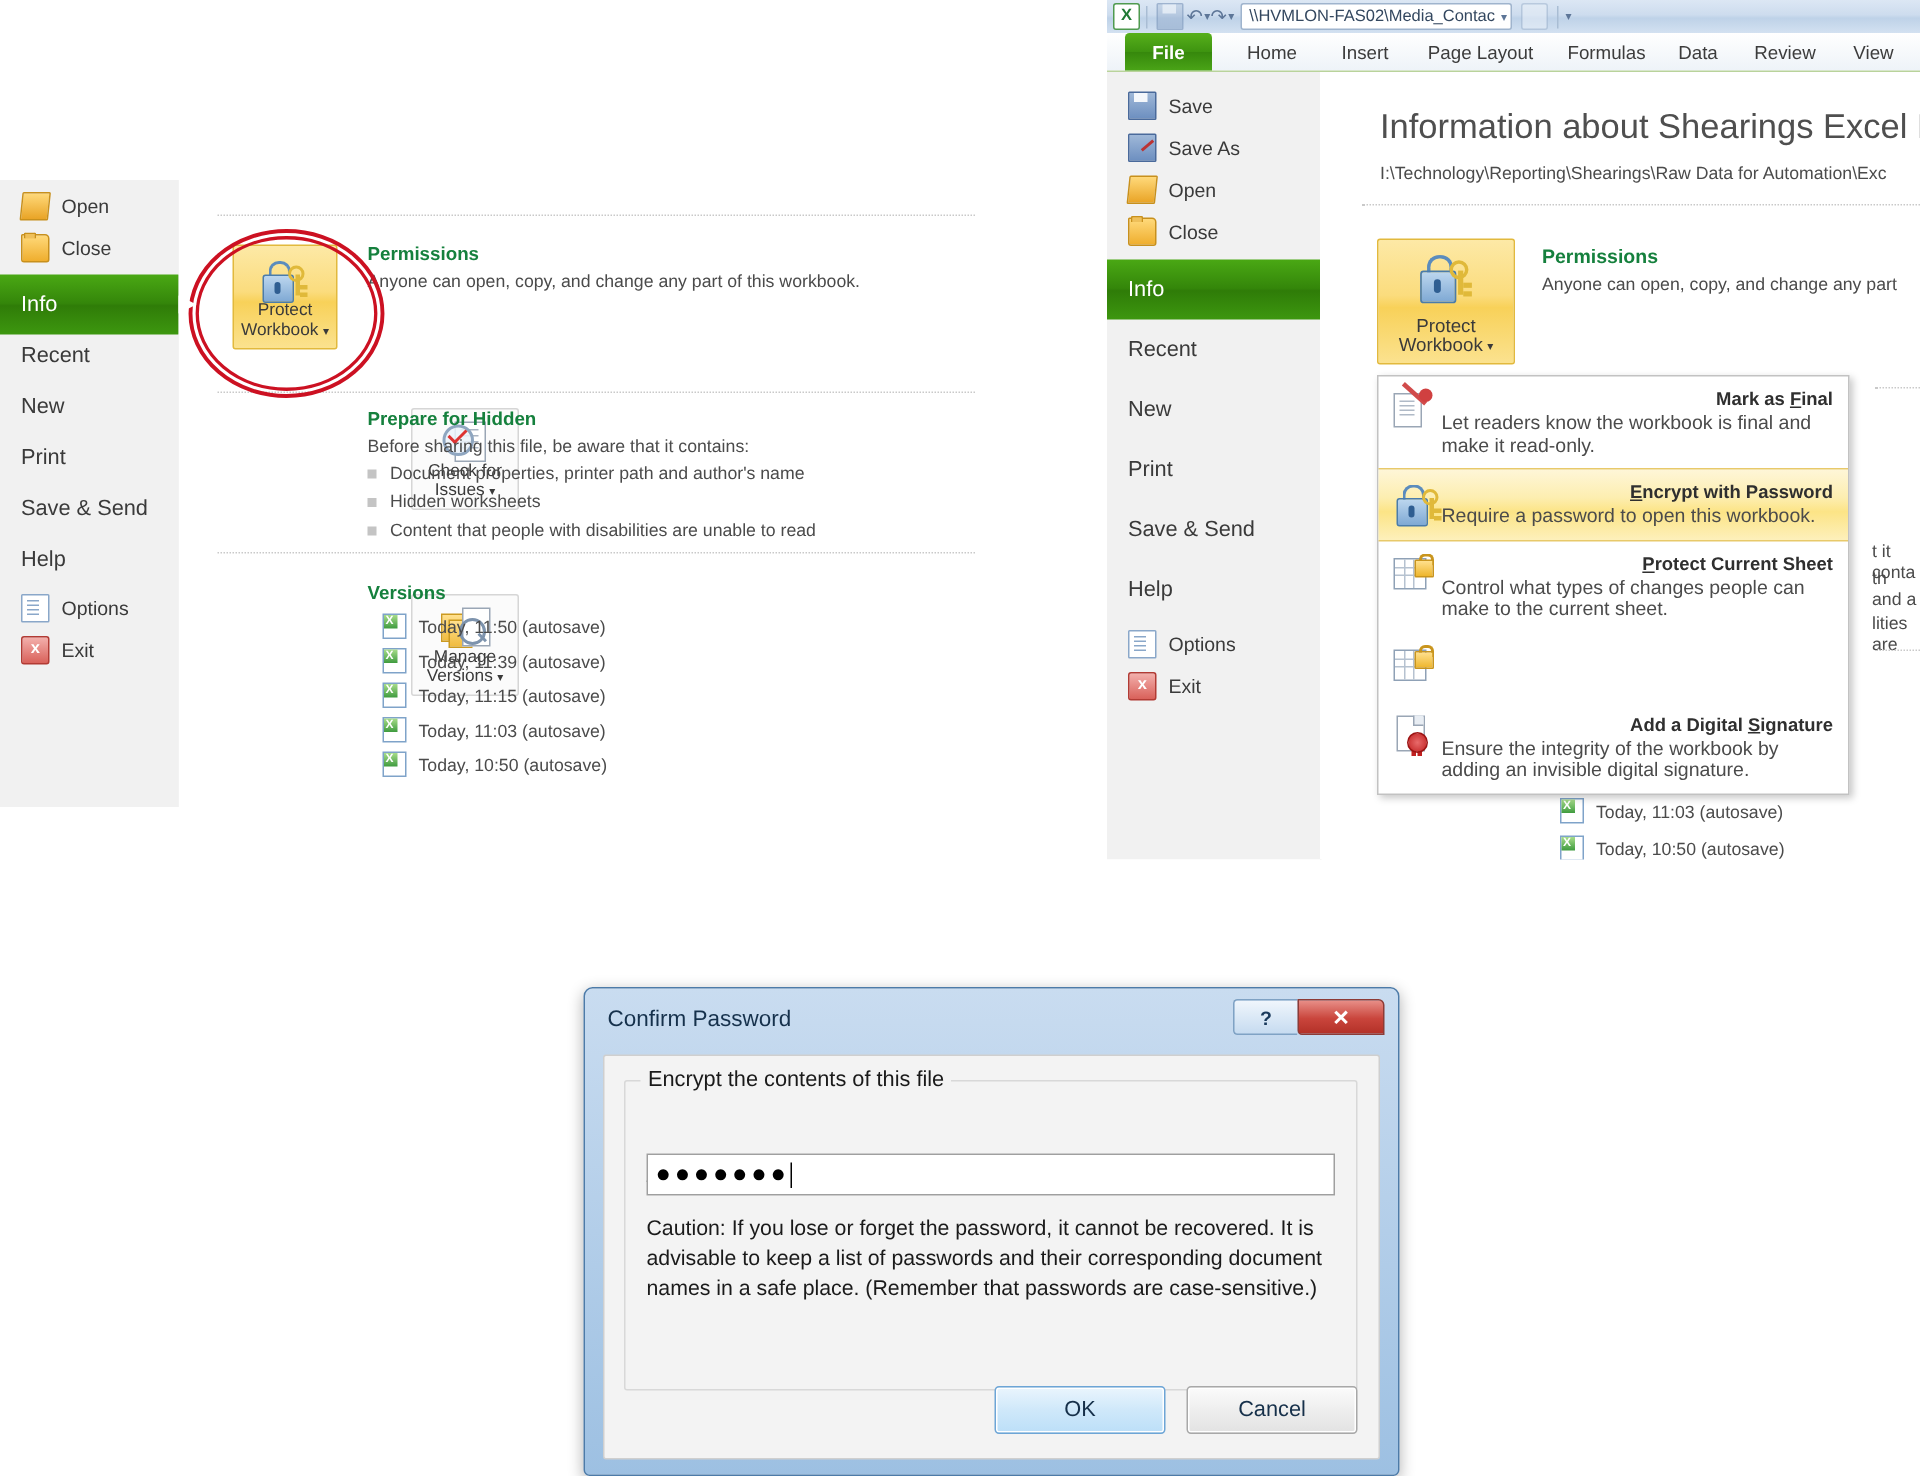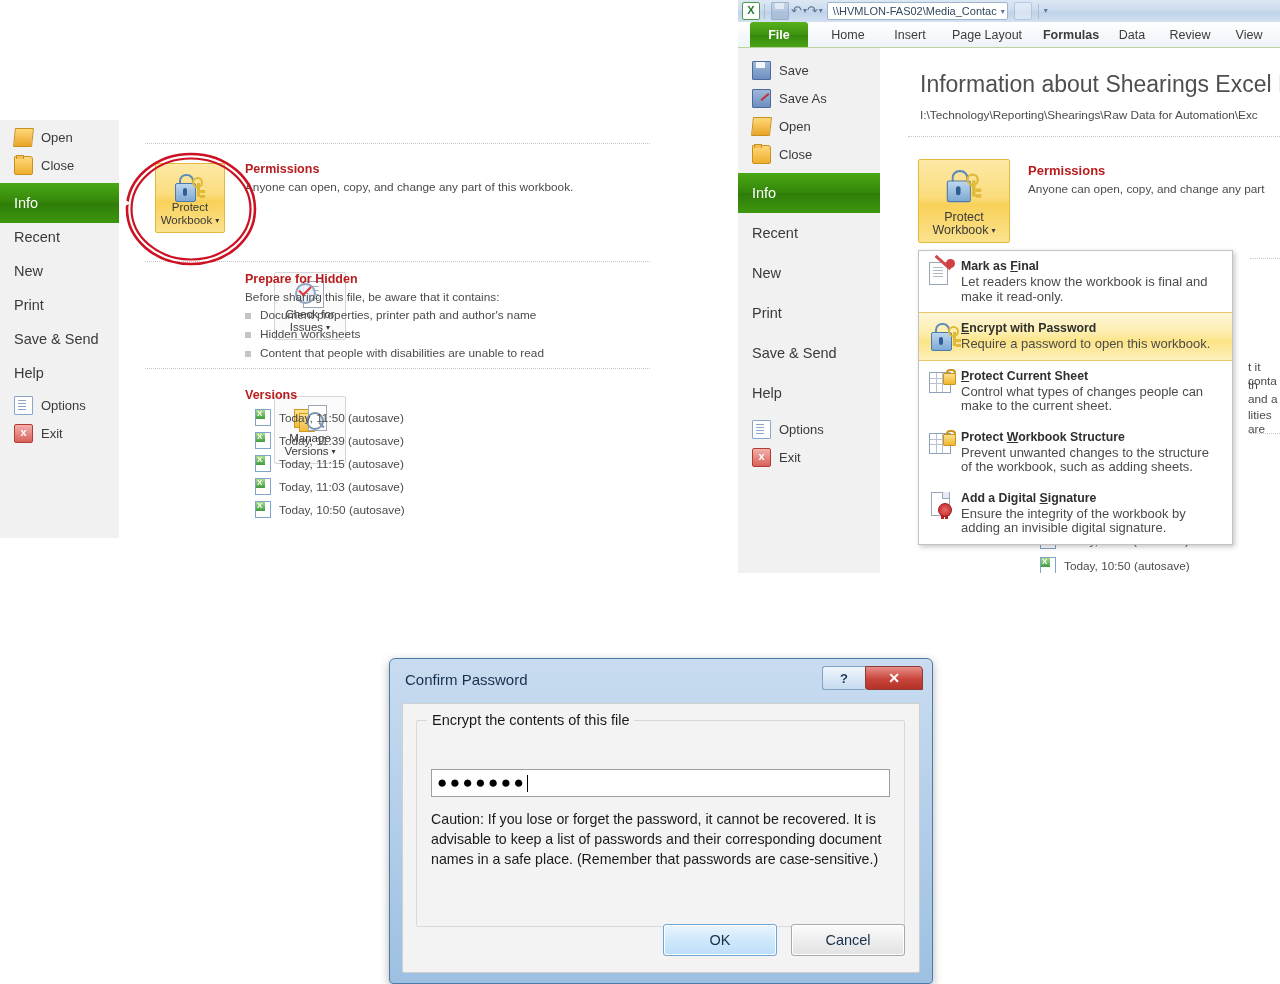--- a/index.html
+++ b/index.html
@@ -83,21 +83,21 @@
   .versicon .mg{position:absolute;left:12px;top:7px;width:14px;height:14px;border:2px solid #7d93ad;border-radius:50%;}
   .versicon .mh{position:absolute;left:24px;top:19px;width:7px;height:2px;background:#7d93ad;transform:rotate(45deg);}
 
   
   .xlsicon{position:relative;width:14px;height:15px;background:#ffffff;border:1px solid #7fa3c9;}
   .xlsicon:before{content:"";position:absolute;left:0;top:0;width:9px;height:9px;
     background:linear-gradient(#a8dd8a,#3f9b3f);}
   .xlsicon:after{content:"X";position:absolute;left:1px;top:-1px;font-size:8px;color:#fff;font-weight:bold;line-height:10px;}
 
   
-  .sec-title{font-size:12.5px;font-weight:bold;color:#b91c1c;text-align:center;}
+  .sec-title{font-size:12.5px;font-weight:bold;color:#15803d;text-align:center;}
   .sec-text{font-size:11.8px;color:#4b4b4b;}
   .dashed{border-top:1px dotted #c9c9c9;height:0;}
   .bullet-sq{display:inline-block;width:6px;height:6px;background:#c4c4c4;margin-right:9px;vertical-align:middle;}
   .ver-row{display:flex;align-items:center;font-size:11.8px;color:#4b4b4b;height:23px;}
   .ver-row .xlsicon{margin-right:8px;flex:0 0 auto;}
 
   
   #win{position:absolute;left:738px;top:0;width:542px;height:573px;overflow:hidden;
     background:#ffffff;}
   .titlebar{position:absolute;left:0;top:0;width:100%;height:22px;
@@ -127,21 +127,21 @@
 
   
   .menu{position:absolute;background:#ffffff;border:1px solid #c2c2c2;
     box-shadow:2px 2px 5px rgba(0,0,0,.22);box-sizing:border-box;}
   .menu-item{position:relative;display:flex;padding:8px 10px 8px 10px;box-sizing:border-box;}
   .menu-item.hl{
     background:linear-gradient(to bottom,#fef6d8 0%,#fdeeb0 40%,#fce486 60%,#fdf0bb 100%);
     border-top:1px solid #e8c96a;border-bottom:1px solid #e8c96a;}
   .menu-icon{width:32px;flex:0 0 auto;position:relative;height:30px;}
   .menu-text{flex:1 1 auto;}
-  .mi-title{font-size:12.3px;font-weight:bold;color:#2f2f2f;line-height:15px;}
+  .mi-title{font-size:12.3px;font-weight:bold;color:#2f2f2f;line-height:15px;text-align:right;}
   .mi-title u{text-decoration:underline;}
   .mi-desc{font-size:13px;color:#4b4b4b;line-height:14.5px;margin-top:1px;}
 
   
   .ic-final{position:relative;width:28px;height:26px;}
   .ic-final .pg{position:absolute;left:0;top:3px;width:17px;height:21px;background:#fff;border:1px solid #9aa6b5;}
   .ic-final .pg i{position:absolute;left:3px;top:4px;width:10px;height:1px;background:#b0bac7;box-shadow:0 3px 0 #b0bac7,0 6px 0 #b0bac7,0 9px 0 #b0bac7;}
   .ic-final .pen{position:absolute;left:4px;top:2px;width:20px;height:3px;background:#d14b4b;transform:rotate(42deg);}
   .ic-final .dot{position:absolute;left:17px;top:0px;width:9px;height:9px;background:#d04040;border-radius:50%;}
   .ic-sheet{position:relative;width:28px;height:26px;}
@@ -371,21 +371,21 @@
       </div>
     <div class="tab" style="left:80px;width:60px;">
       <span>Home</span>
       </div>
     <div class="tab" style="left:143px;width:58px;">
       <span>Insert</span>
       </div>
     <div class="tab" style="left:203px;width:92px;">
       <span>Page Layout</span>
       </div>
-    <div class="tab" style="left:297px;width:72px;font-weight:bold;">
+    <div class="tab" style="left:297px;width:72px;">
       <span>Formulas</span>
       </div>
     <div class="tab" style="left:371px;width:46px;">
       <span>Data</span>
       </div>
     <div class="tab" style="left:419px;width:66px;">
       <span>Review</span>
       </div>
     <div class="tab" style="left:487px;width:48px;">
       <span>View</span>
@@ -523,24 +523,20 @@
       </div>
     </div>
 
     <div class="menu-item">
       <div class="menu-icon">
         <span class="ic-sheet"><i class="grid">
               <i></i>
               <b></b>
             </i><i class="lks"></i><i class="lk"></i></span>
       </div>
-      <div class="menu-text">
-        <div class="mi-title"><span>Protect </span><u>W</u><span>orkbook Structure</span></div>
-        <div class="mi-desc">Prevent unwanted changes to the structure of the workbook, such as adding sheets.</div>
-      </div>
     </div>
 
     <div class="menu-item">
       <div class="menu-icon">
         <span class="ic-sig"><i class="pg"></i><i class="corner"></i><i class="rb"></i><i class="seal"></i></span>
       </div>
       <div class="menu-text">
         <div class="mi-title"><span>Add a Digital </span><u>S</u><span>ignature</span></div>
         <div class="mi-desc">Ensure the integrity of the workbook by adding an invisible digital signature.</div>
       </div>

